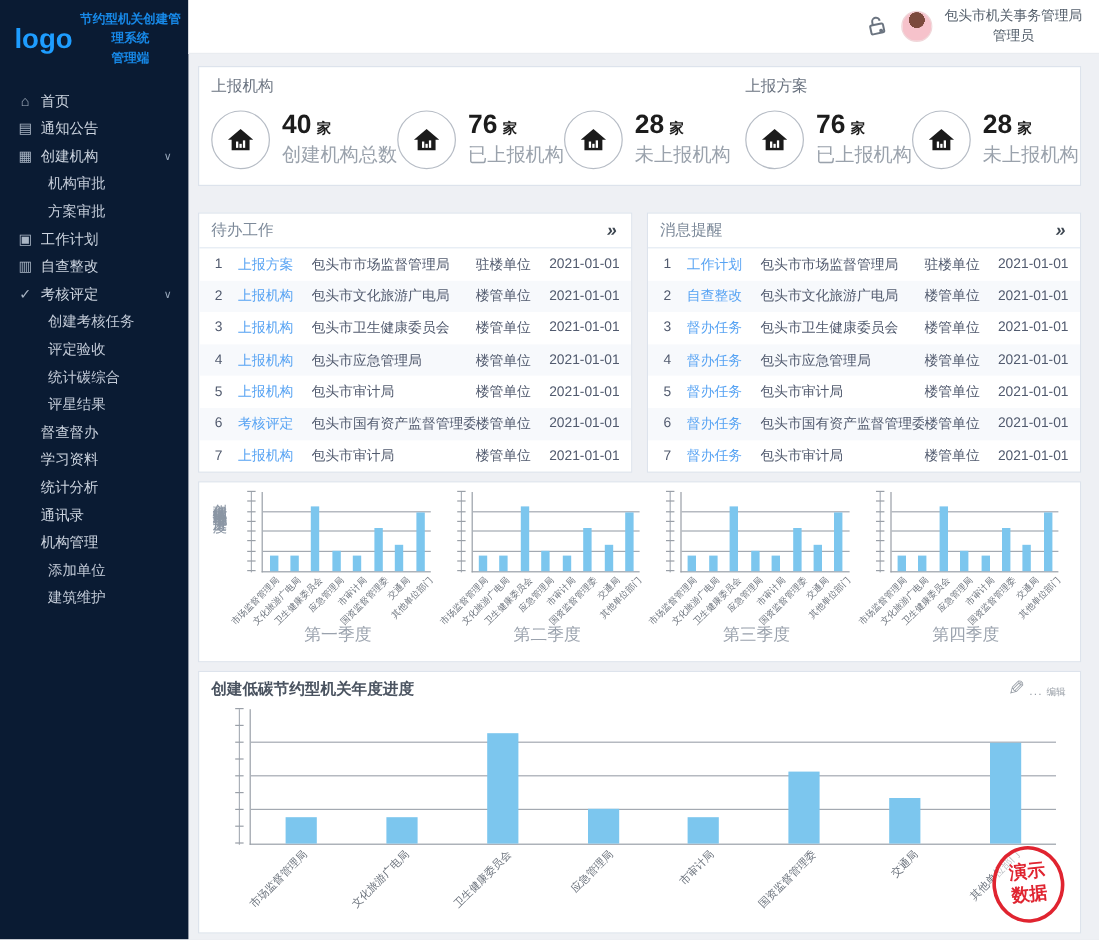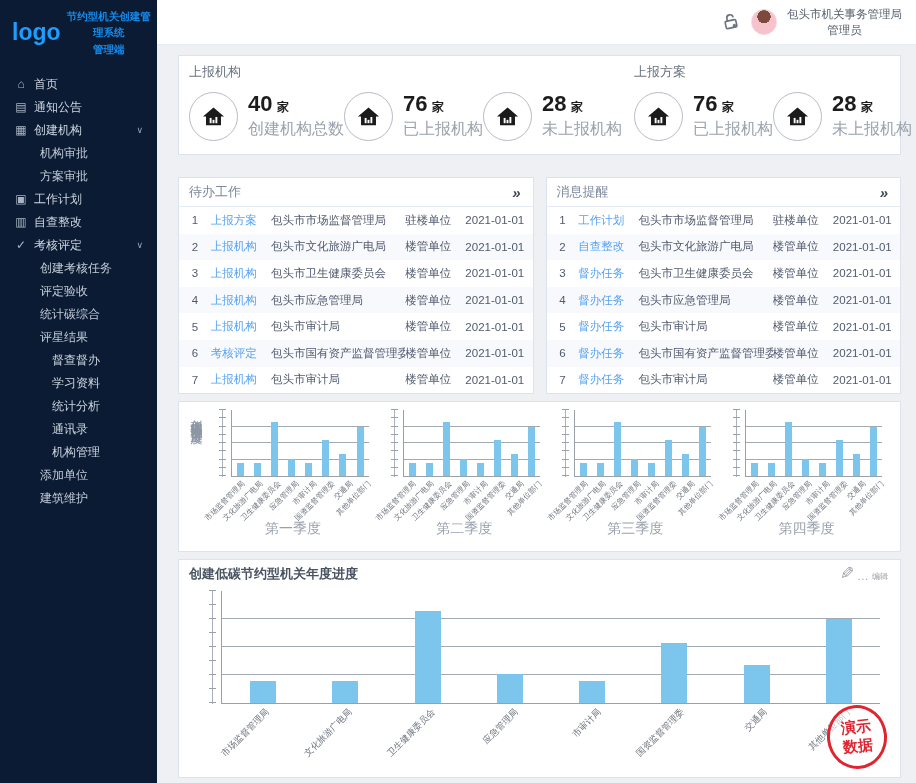--- a/index.html
+++ b/index.html
@@ -7,33 +7,33 @@
   .app { width:916px; height:783px; display:flex; overflow:hidden; background:#eef0f4; position:relative; }
 
   
   .sidebar { width:157px; flex-shrink:0; background:#0a1b33; color:#c8d1dd; overflow:hidden; }
   .logo-row { display:flex; align-items:center; gap:6px; padding:8px 6px 6px 12px; }
   .logo-text { color:#1e9dff; font-size:23px; font-weight:bold; }
   .sys-title { color:#1789e8; font-size:10.5px; font-weight:bold; text-align:center; line-height:1.55; flex:1; }
   .nav { margin-top:10px; }
   .nav-item { display:flex; align-items:center; height:23px; padding-left:14px; font-size:12px; cursor:pointer; color:#cdd5e0; }
   .nav-item .ic { width:14px; margin-right:6px; font-size:12px; color:#a9b5c4; text-align:center; }
-  .nav-item.noicon { padding-left:52px; }
+  .nav-item.noicon { padding-left:34px; }
   .nav-item.lvl2 { padding-left:40px; color:#c3cbd8; }
   .nav-item .arrow { margin-left:auto; margin-right:14px; font-size:9px; color:#98a8bb; }
 
   
   .main { flex:1; display:flex; flex-direction:column; min-width:0; }
   .topbar { height:45px; background:#fff; border-bottom:1px solid #e9ecf0; display:flex; align-items:center; justify-content:flex-end; gap:10px; padding-right:14px; flex-shrink:0; }
   .lock { color:#6b7480; transform:rotate(-12deg); display:inline-flex; }
   .avatar { width:26px; height:26px; border-radius:50%; flex-shrink:0;
     background: radial-gradient(circle at 50% 28%, #7c4a3d 0 31%, #f6c2cb 32%); border:1px solid #f0d7da; }
   .user-info { font-size:11.5px; color:#55606c; text-align:center; line-height:1.4; }
 
-  .content { flex:1; padding:10px 15px 0 21px; position:relative; overflow:hidden; }
+  .content { flex:1; padding:10px 15px 0 8px; position:relative; overflow:hidden; }
   .card { background:#fff; border:1px solid #dde3ec; }
 
   
   .stats-card { display:flex; height:100px; margin-bottom:22px; padding:7px 10px; }
   .stats-sec { display:flex; flex-direction:column; }
   .stats-sec.left { flex:1.32; } .stats-sec.right { flex:1; }
   .sec-title { font-size:13px; color:#6a7380; margin-bottom:4px; }
   .stat-items { display:flex; flex:1; align-items:center; }
   .stat-item { flex:1; display:flex; align-items:center; justify-content:center; gap:10px; }
   .stat-circle { width:49px; height:49px; border:1px solid #b6bcc5; border-radius:50%; display:flex; align-items:center; justify-content:center; flex-shrink:0; }

